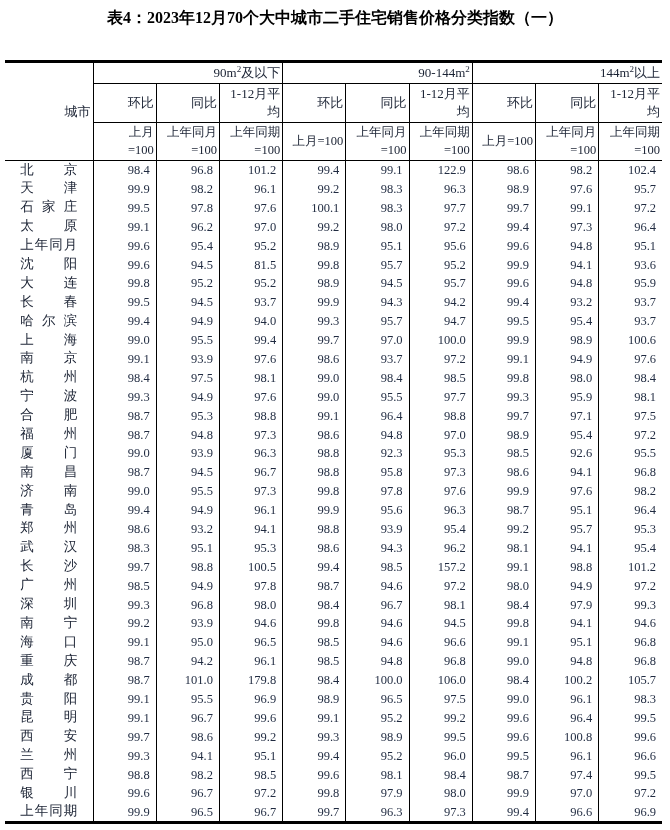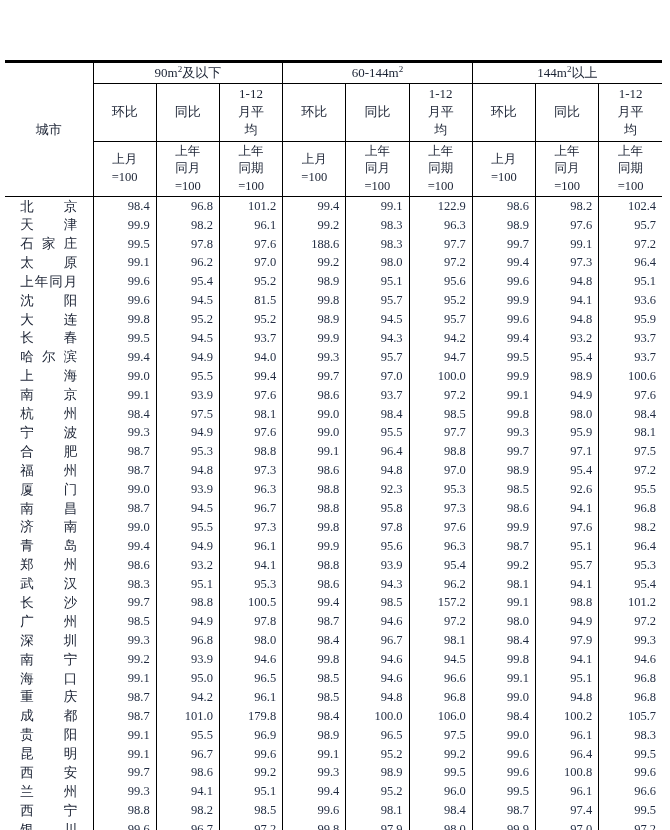--- a/index.html
+++ b/index.html
@@ -33,23 +33,23 @@
     table-layout: fixed;
     border-top: 3px solid #000;
     border-bottom: 3px solid #000;
     font-size: 13px;
   }
   col.c-city { width: 88px; }
   col.c-val  { width: 63.2px; }
   thead th {
     border: 1px solid #000;
     font-weight: normal;
-    text-align: center;
+    text-align: right;
     vertical-align: middle;
-    padding: 1px 14px;
+    padding: 1px 2px;
     color: #1a2233;
   }
   thead tr th:first-child { border-left: none; }
   thead tr th:last-child  { border-right: none; }
   thead tr.r1 th { border-top: none; height: 22px; }
   thead tr.r2 th { height: 36px; }
   thead tr.r3 th { height: 36px; font-size: 12.5px; }
   th.pre, td.pre { white-space: pre-line; line-height: 1.4; }
   sup.sq { font-size: 9px; vertical-align: super; line-height: 0; }
   tbody td {
@@ -57,60 +57,61 @@
     border-right: 1px solid #000;
     border-top: none;
     border-bottom: none;
     height: 18.9px;
     padding: 0;
     vertical-align: middle;
     line-height: 1;
   }
   tbody tr td:first-child { border-left: none; }
   tbody tr td:last-child  { border-right: none; }
-  td.city-cell { text-align: center; }
+  td.city-cell { text-align: center; font-family: Liberation Mono, monospace; }
   .city-name {
     width: 57px;
     margin: 0 auto;
     font-size: 13.5px;
     text-align: justify;
     text-align-last: justify;
     -moz-text-align-last: justify;
   }
   td.value-cell {
     text-align: right;
     padding-right: 6px;
     font-size: 12.5px;
     color: #1f2a40;
   }
 </style>
 </head>
 <body>
 
 <div class="page">
 
+  <div class="title">表4：2023年12月70个大中城市二手住宅销售价格分类指数（一）</div>
 
   <table class="idx">
     <colgroup>
       <col class="c-city">
       <col class="c-val">
         <col class="c-val">
         <col class="c-val">
       <col class="c-val">
         <col class="c-val">
         <col class="c-val">
       <col class="c-val">
         <col class="c-val">
         <col class="c-val">
     </colgroup>
     <thead>
       <tr class="r1">
         <th rowspan="3">城市</th>
         <th colspan="3"><span>90m</span><sup class="sq">2</sup><span>及以下</span></th>
-        <th colspan="3"><span>60-144m</span><sup class="sq">2</sup><span></span></th>
+        <th colspan="3"><span>90-144m</span><sup class="sq">2</sup><span></span></th>
         <th colspan="3"><span>144m</span><sup class="sq">2</sup><span>以上</span></th>
       </tr>
       <tr class="r2">
         <th class="pre">环比</th>
         <th class="pre">同比</th>
         <th class="pre">1-12月平
 均</th>
         <th class="pre">环比</th>
         <th class="pre">同比</th>
         <th class="pre">1-12月平
@@ -168,21 +169,21 @@
           <td class="value-cell">97.6</td>
           <td class="value-cell">95.7</td>
         </tr>
         <tr>
           <td class="city-cell">
             <div class="city-name">石家庄</div>
           </td>
           <td class="value-cell">99.5</td>
           <td class="value-cell">97.8</td>
           <td class="value-cell">97.6</td>
-          <td class="value-cell">188.6</td>
+          <td class="value-cell">100.1</td>
           <td class="value-cell">98.3</td>
           <td class="value-cell">97.7</td>
           <td class="value-cell">99.7</td>
           <td class="value-cell">99.1</td>
           <td class="value-cell">97.2</td>
         </tr>
         <tr>
           <td class="city-cell">
             <div class="city-name">太原</div>
           </td>

